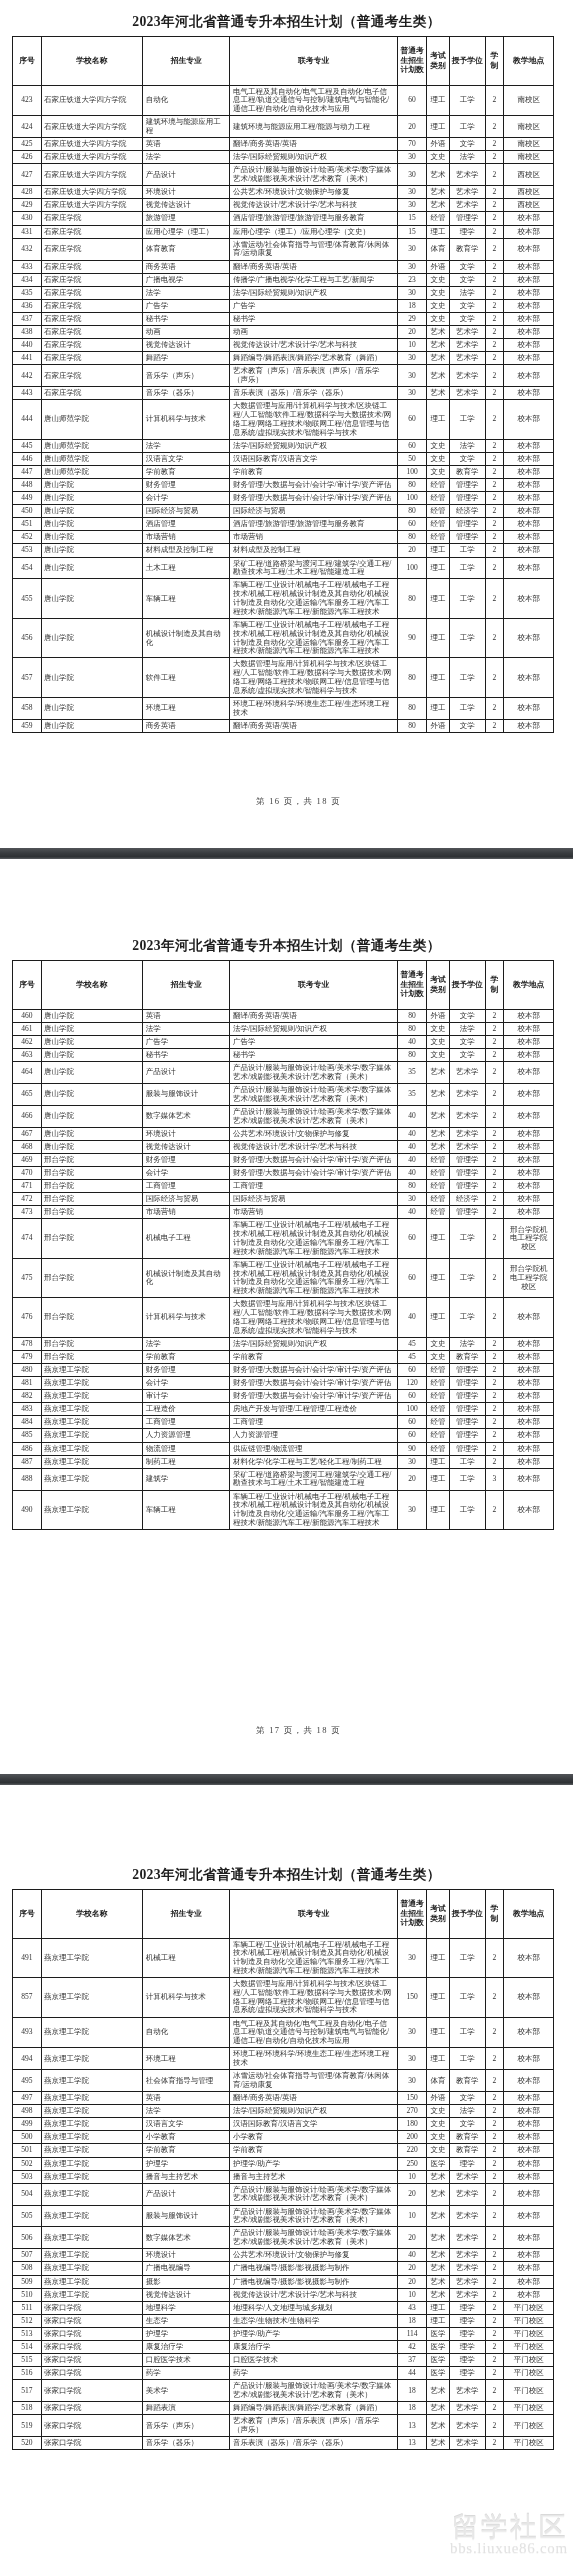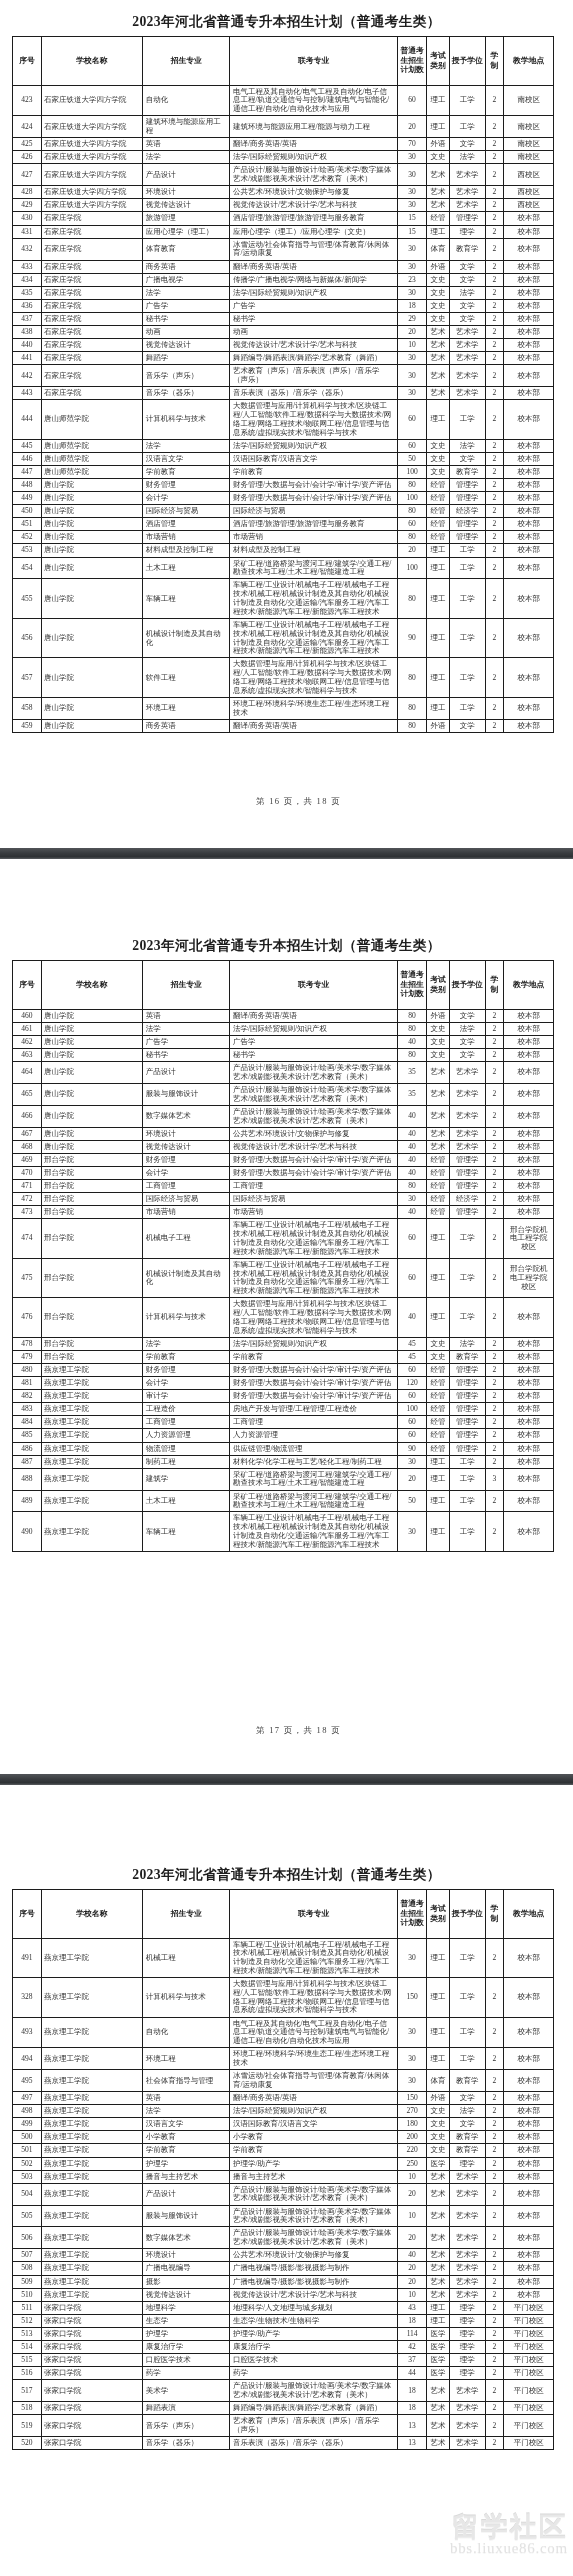--- a/index.html
+++ b/index.html
@@ -24,21 +24,21 @@
   col.col-3{width:31.0%} col.col-4{width:5.4%} col.col-5{width:4.2%}
   col.col-6{width:6.6%} col.col-7{width:3.4%} col.col-8{width:9.3%}
   td.col-0, td.col-4, td.col-5, td.col-6, td.col-7, td.col-8 { text-align:center; }
   td.col-1, td.col-2, td.col-3 { text-align:left; }
   .page-footer { position:absolute; left:12px; width:100%; text-align:center;
       font-size:8.5px; color:#3d3d3d; letter-spacing:1.3px; }
   .page-1 .page-footer { top:796px; }
   .page-2 .page-footer { top:866px; }
   .watermark { position:absolute; top:728px; right:5.2px; text-align:right;
       line-height:1.05; user-select:none; }
-  .watermark-name { font-size:27px; font-weight:bold; color:#e7e7e7;
+  .watermark-name { font-size:27px; font-weight:normal; color:#e7e7e7;
       letter-spacing:2px; text-shadow:0 0.7px 0 #f6f6f6, 0 -0.7px 0 #d9d9d9; }
   .watermark-url { font-size:15px; color:#e2e2e2; letter-spacing:0.7px;
       text-shadow:0 0.7px 0 #f6f6f6; }
 </style>
 </head>
 <body>
 
 <section class="page page-1">
   <h1 class="page-title">2023年河北省普通专升本招生计划（普通考生类）</h1>
   <table class="plan-table">
@@ -185,21 +185,21 @@
           <td class="col-4">30</td>
           <td class="col-5">外语</td>
           <td class="col-6">文学</td>
           <td class="col-7">2</td>
           <td class="col-8">校本部</td>
         </tr>
         <tr>
           <td class="col-0">434</td>
           <td class="col-1">石家庄学院</td>
           <td class="col-2">广播电视学</td>
-          <td class="col-3">传播学/广播电视学/网络与新媒体/新闻学</td>
+          <td class="col-3">传播学/广播电视学/化学工程与工艺/新闻学</td>
           <td class="col-4">23</td>
           <td class="col-5">文史</td>
           <td class="col-6">文学</td>
           <td class="col-7">2</td>
           <td class="col-8">校本部</td>
         </tr>
         <tr>
           <td class="col-0">435</td>
           <td class="col-1">石家庄学院</td>
           <td class="col-2">法学</td>
@@ -800,31 +800,20 @@
           <td class="col-1">燕京理工学院</td>
           <td class="col-2">建筑学</td>
           <td class="col-3">采矿工程/道路桥梁与渡河工程/建筑学/交通工程/勘查技术与工程/土木工程/智能建造工程</td>
           <td class="col-4">20</td>
           <td class="col-5">理工</td>
           <td class="col-6">工学</td>
           <td class="col-7">3</td>
           <td class="col-8">校本部</td>
         </tr>
         <tr>
-          <td class="col-0">489</td>
-          <td class="col-1">燕京理工学院</td>
-          <td class="col-2">土木工程</td>
-          <td class="col-3">采矿工程/道路桥梁与渡河工程/建筑学/交通工程/勘查技术与工程/土木工程/智能建造工程</td>
-          <td class="col-4">50</td>
-          <td class="col-5">理工</td>
-          <td class="col-6">工学</td>
-          <td class="col-7">2</td>
-          <td class="col-8">校本部</td>
-        </tr>
-        <tr>
           <td class="col-0">490</td>
           <td class="col-1">燕京理工学院</td>
           <td class="col-2">车辆工程</td>
           <td class="col-3">车辆工程/工业设计/机械电子工程/机械电子工程技术/机械工程/机械设计制造及其自动化/机械设计制造及自动化/交通运输/汽车服务工程/汽车工程技术/新能源汽车工程/新能源汽车工程技术</td>
           <td class="col-4">30</td>
           <td class="col-5">理工</td>
           <td class="col-6">工学</td>
           <td class="col-7">2</td>
           <td class="col-8">校本部</td>
         </tr>
@@ -868,21 +857,21 @@
           <td class="col-1">燕京理工学院</td>
           <td class="col-2">机械工程</td>
           <td class="col-3">车辆工程/工业设计/机械电子工程/机械电子工程技术/机械工程/机械设计制造及其自动化/机械设计制造及自动化/交通运输/汽车服务工程/汽车工程技术/新能源汽车工程/新能源汽车工程技术</td>
           <td class="col-4">30</td>
           <td class="col-5">理工</td>
           <td class="col-6">工学</td>
           <td class="col-7">2</td>
           <td class="col-8">校本部</td>
         </tr>
         <tr>
-          <td class="col-0">328</td>
+          <td class="col-0">857</td>
           <td class="col-1">燕京理工学院</td>
           <td class="col-2">计算机科学与技术</td>
           <td class="col-3">大数据管理与应用/计算机科学与技术/区块链工程/人工智能/软件工程/数据科学与大数据技术/网络工程/网络工程技术/物联网工程/信息管理与信息系统/虚拟现实技术/智能科学与技术</td>
           <td class="col-4">150</td>
           <td class="col-5">理工</td>
           <td class="col-6">工学</td>
           <td class="col-7">2</td>
           <td class="col-8">校本部</td>
         </tr>
         <tr>

